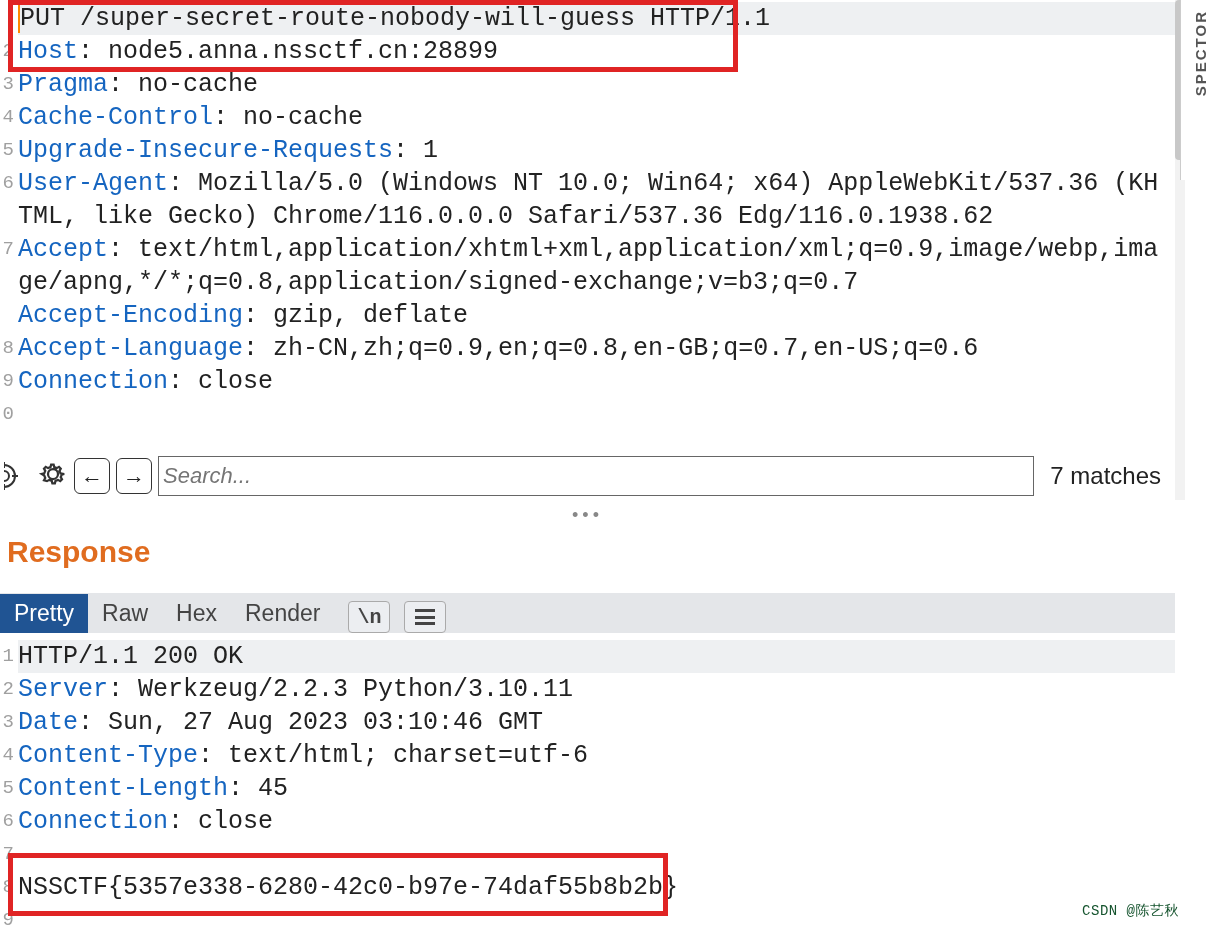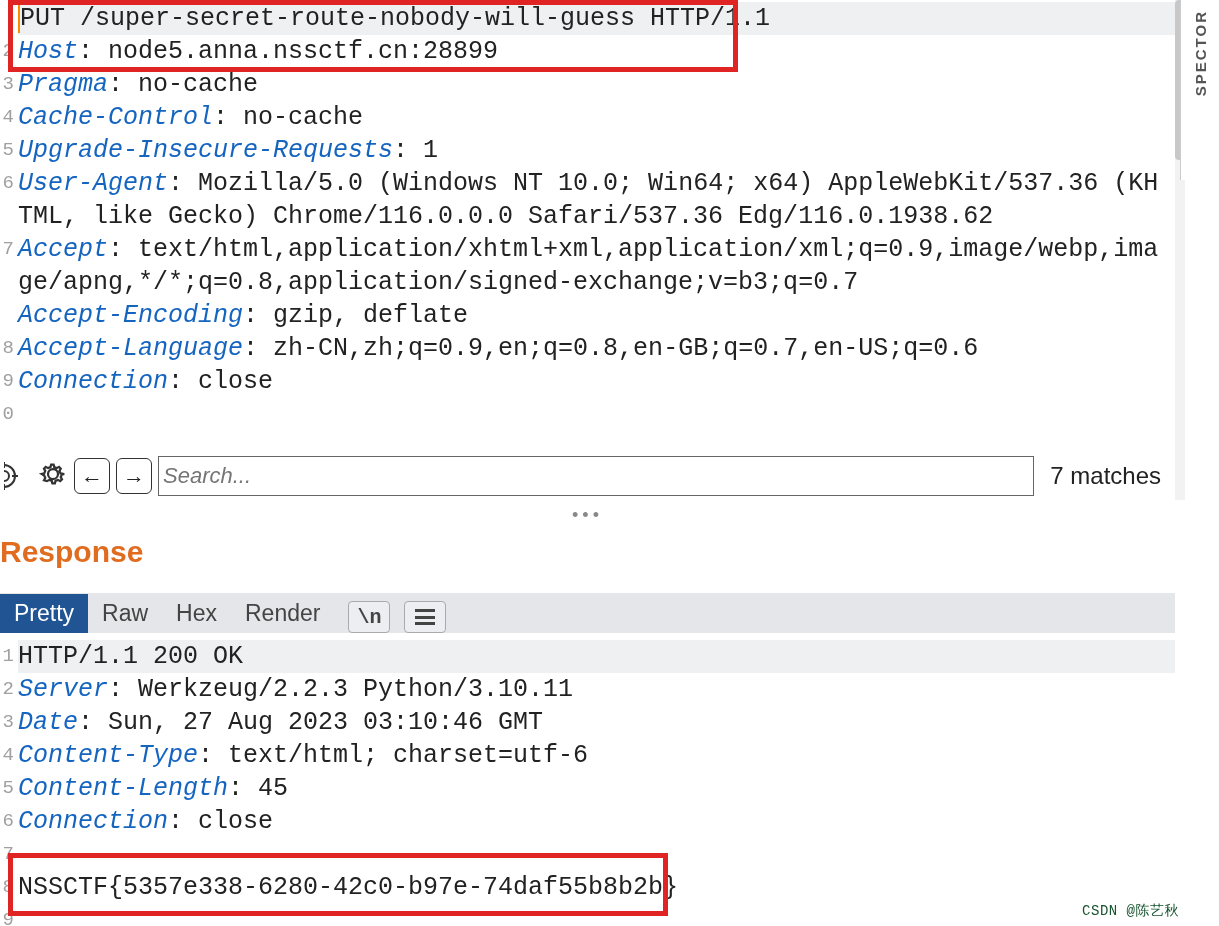--- a/index.html
+++ b/index.html
@@ -41,21 +41,21 @@
     position: relative;
   }
   .request-block { position: absolute; left: 0; top: 2px; width: 1175px; }
   .line { white-space: pre-wrap; word-break: break-all; padding-right: 15px; }
   .ln {
     position: absolute; left: 0; width: 14px;
     color: #a0a0a0; font-size: 19px; text-align: right;
     user-select: none; line-height: 33px;
   }
   .hl-line { background: #eef0f2; }
-  .key { color: #1565c0; font-style: italic; }
+  .key { color: #1565c0; }
   .txt { color: #222; }
   .cursor { border-left: 2px solid #ff8800; }
 
   .highlight-box1 {
     position: absolute;
     left: 8px; top: 0px;
     width: 730px; height: 72px;
     border: 5px solid #e02424;
   }
   .highlight-box2 {
@@ -102,21 +102,21 @@
     text-align: center; color: #888; font-size: 18px;
     letter-spacing: 4px;
     font-family: Arial;
   }
 
   .response-header {
     position: absolute; left: 0; top: 535px;
     font-family: Arial, sans-serif;
     font-size: 30px; font-weight: 700;
     color: #e06c1f;
-    padding-left: 0;
+    padding-left: 7px;
   }
 
   .tabs-row {
     position: absolute; left: 0; top: 593px;
     width: 1175px; height: 40px;
     display: flex; align-items: flex-end; gap: 0;
     background: #e4e6e9;
   }
   .tab {
     padding: 6px 14px;

